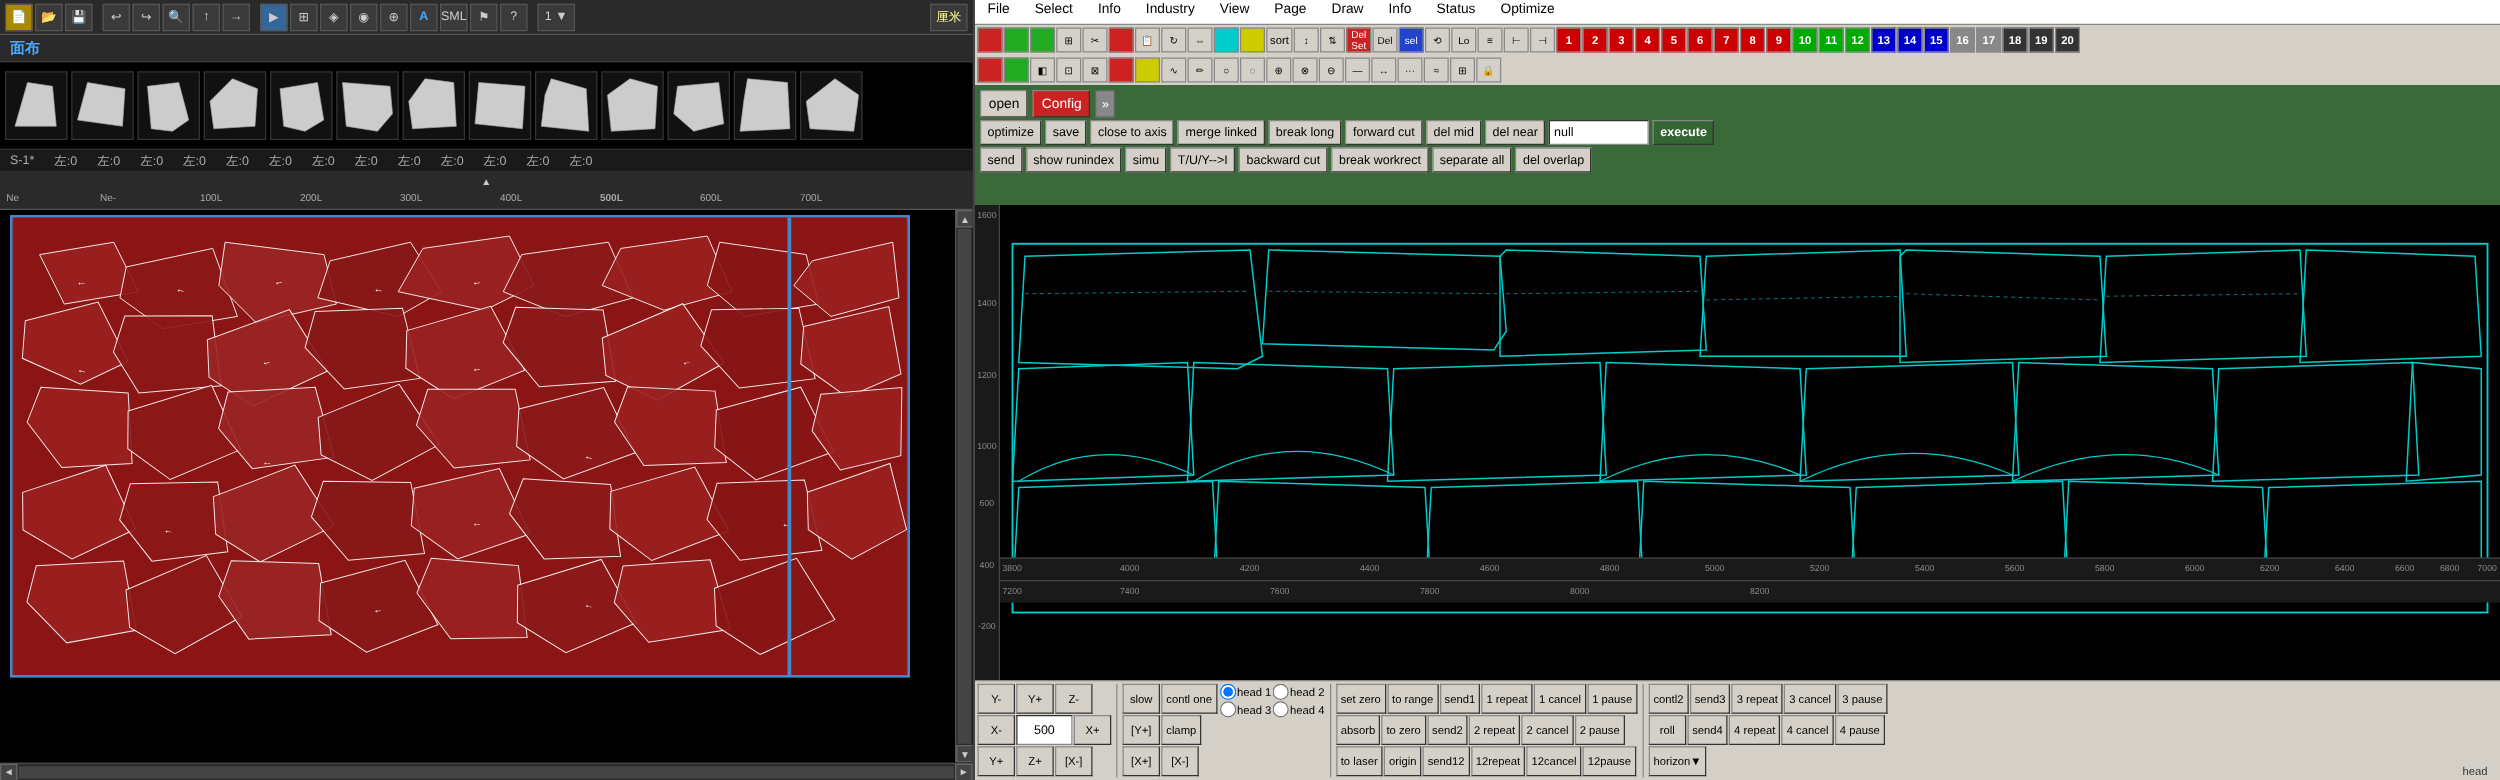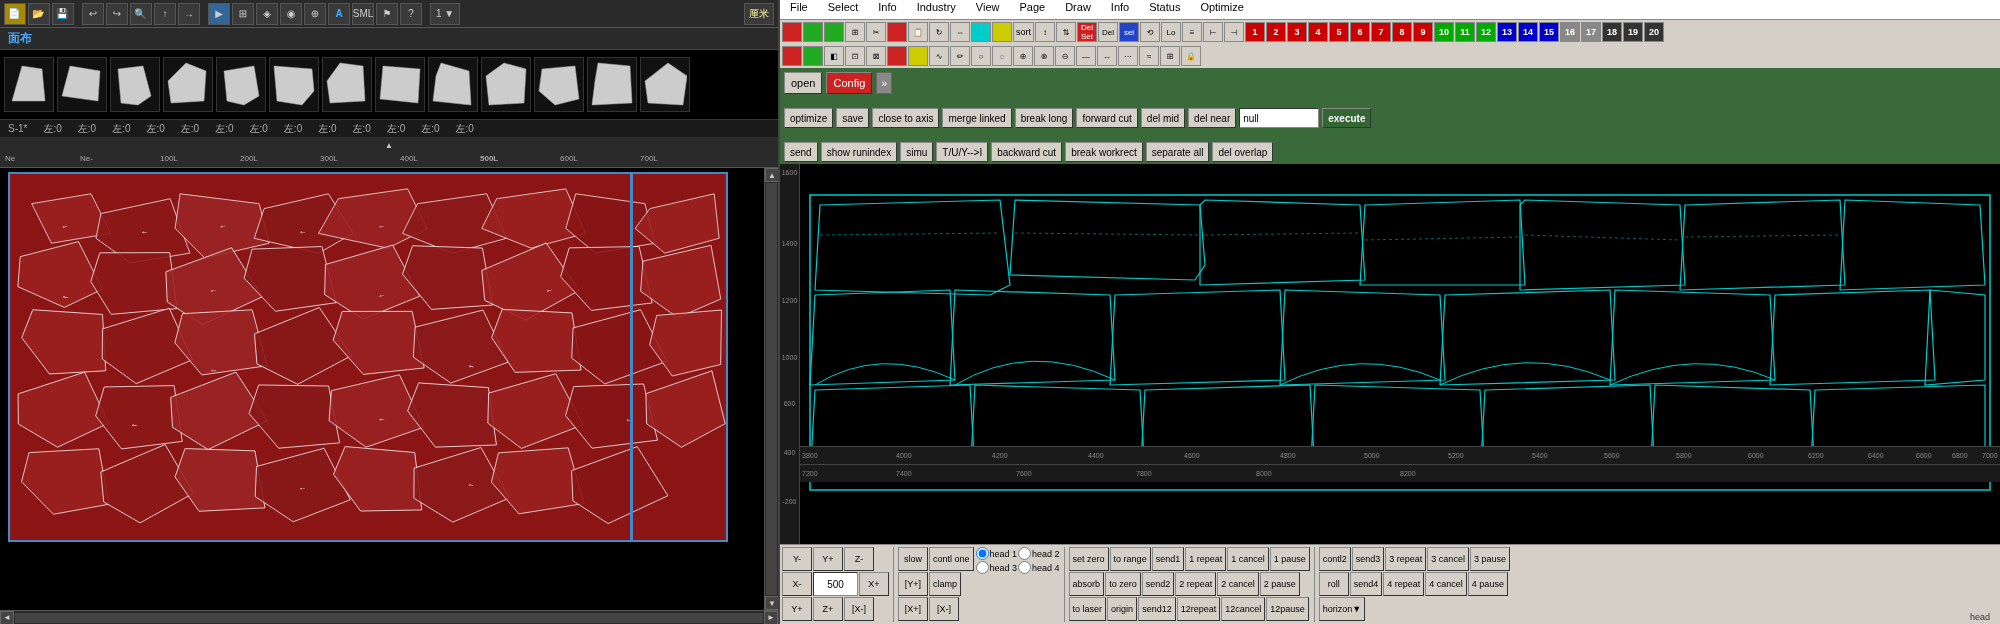--- a/index.html
+++ b/index.html
@@ -230,21 +230,21 @@
     .tb-btn.num-blue { background: #0000cc; color: #fff; font-weight: bold; }
     .tb-btn.num-gray { background: #888888; color: #fff; font-weight: bold; }
     .tb-btn.num-dark { background: #333333; color: #fff; font-weight: bold; }
 
     #config-panel {
       height: 96px;
       background: #3a6a3a;
       display: flex;
       flex-direction: column;
       padding: 4px;
-      gap: 14px;
+      gap: 2px;
     }
 
     #config-top {
       display: flex;
       gap: 4px;
       align-items: center;
     }
 
     .cfg-btn {
       height: 22px;

